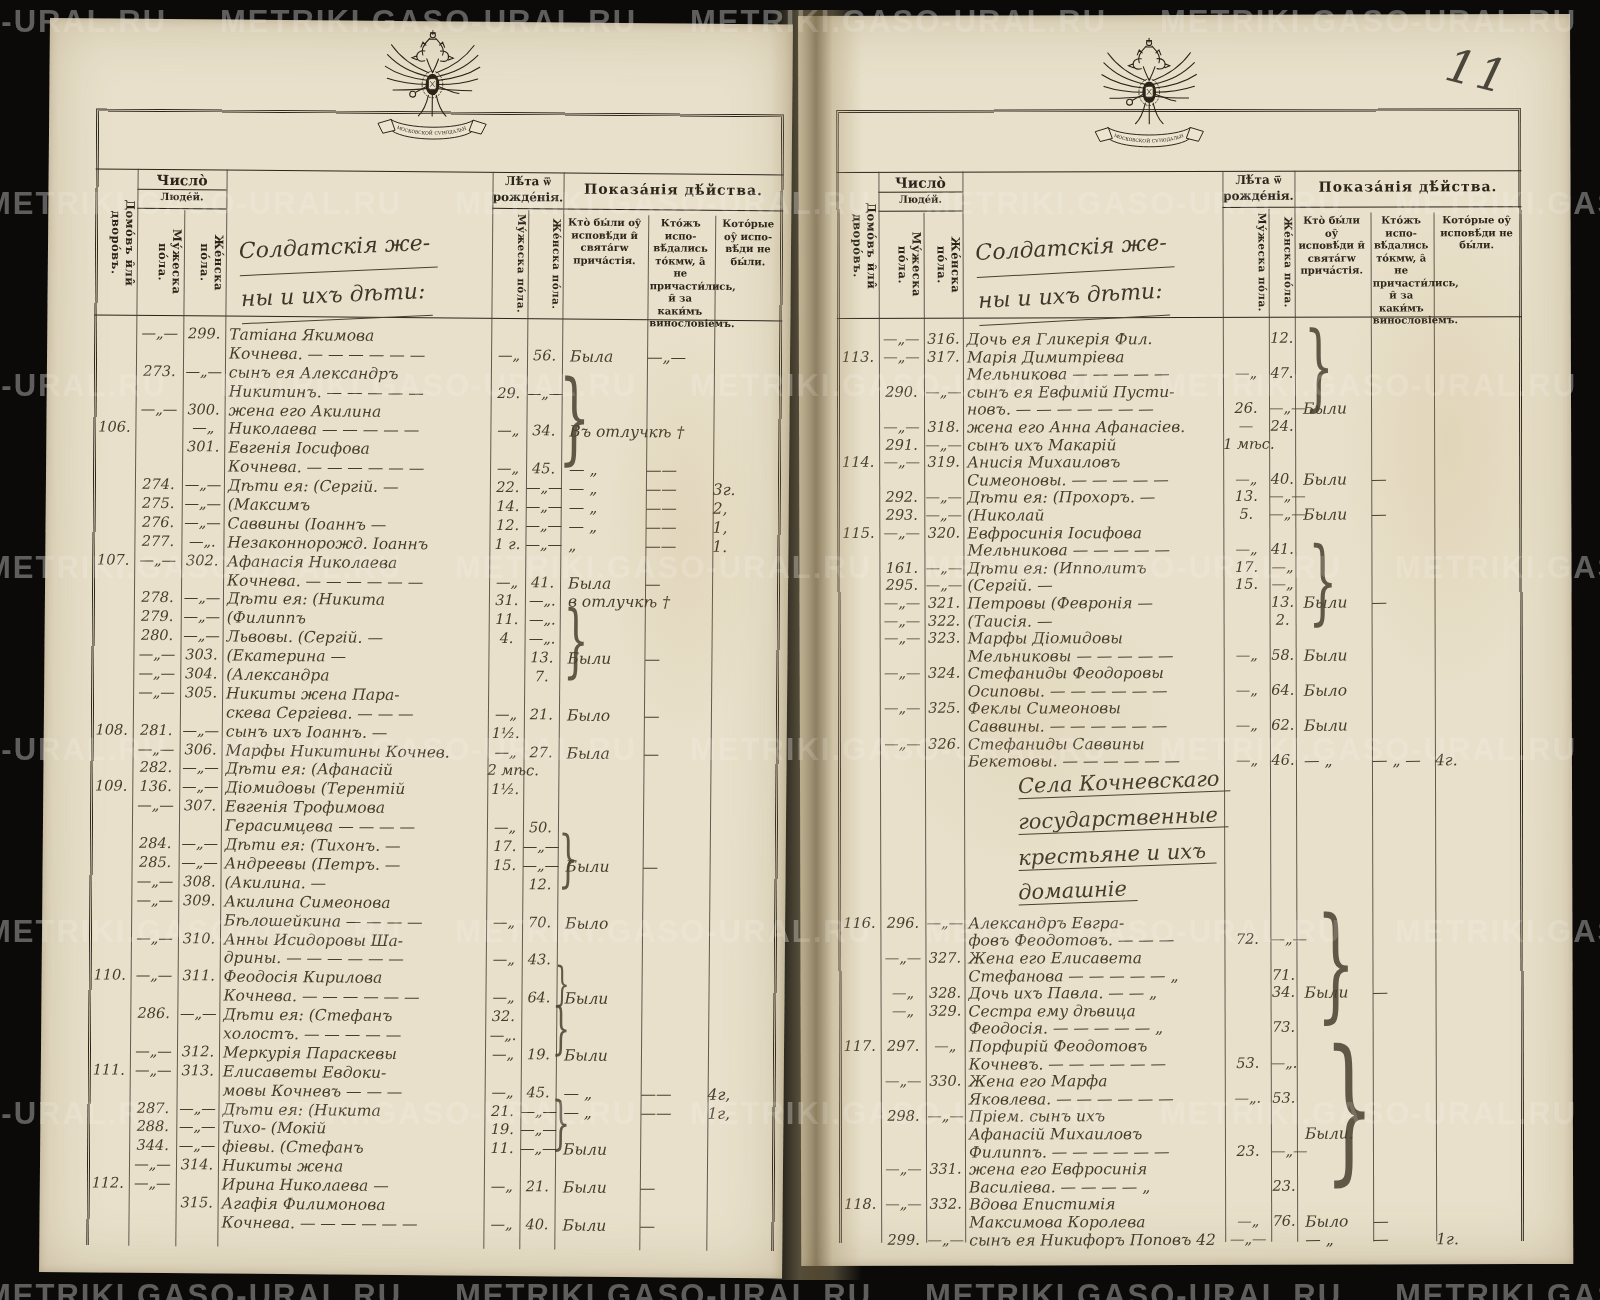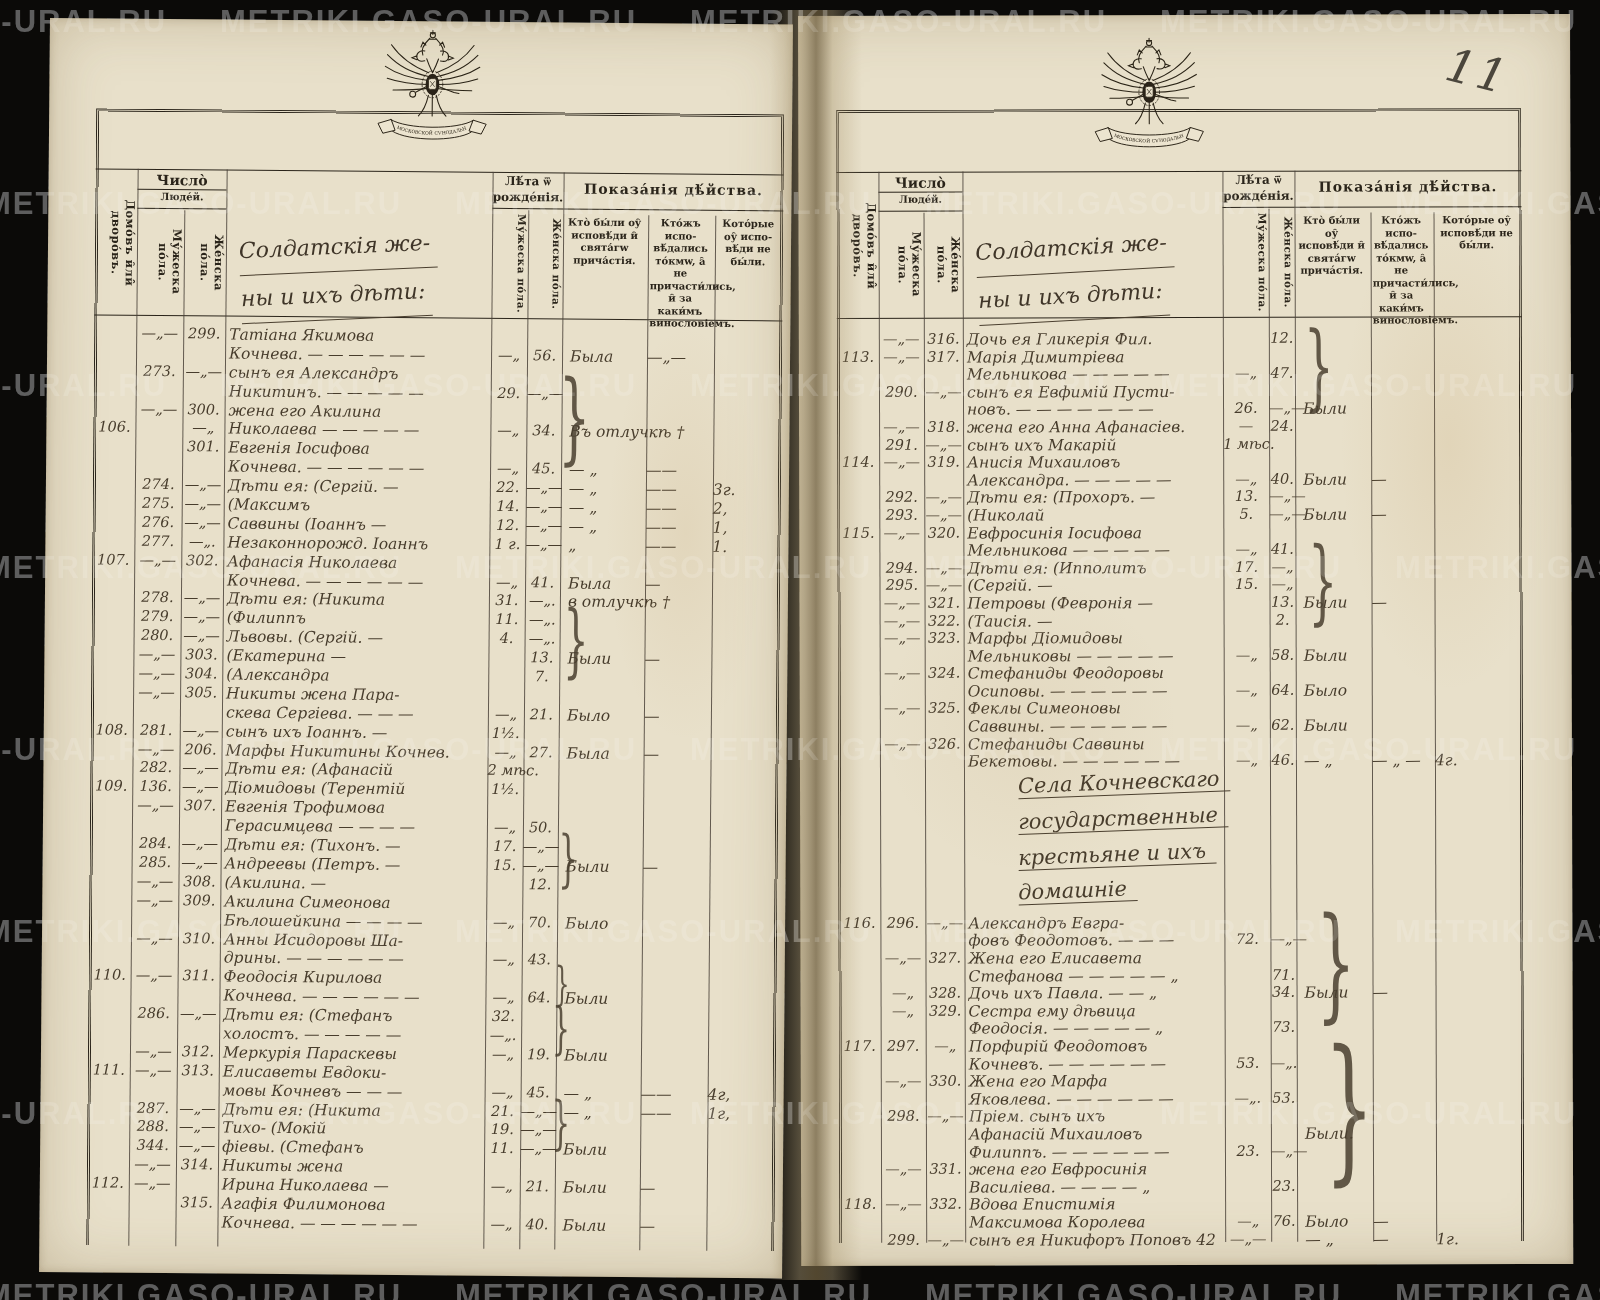--- a/index.html
+++ b/index.html
@@ -423,21 +423,21 @@
           <span class="ct">сынъ ихъ Іоаннъ. —</span>
           <span class="num cma">1½.</span>
           <span class="num cfa"></span>
           <span class="k1"></span>
           <span class="k2"></span>
           <span class="k3"></span>
         </div>
         <div class="ln">
           <span class="num cd"></span>
           <span class="num cm">—„—</span>
-          <span class="num cf">206.</span>
+          <span class="num cf">306.</span>
           <span class="ct">Марфы Никитины Кочнев.</span>
           <span class="num cma">—„</span>
           <span class="num cfa">27.</span>
           <span class="k1">Была</span>
           <span class="k2">—</span>
           <span class="k3"></span>
         </div>
         <div class="ln">
           <span class="num cd"></span>
           <span class="num cm">282.</span>
@@ -844,21 +844,21 @@
           <span class="num cma"></span>
           <span class="num cfa"></span>
           <span class="k1"></span>
           <span class="k2"></span>
           <span class="k3"></span>
         </div>
         <div class="ln">
           <span class="num cd"></span>
           <span class="num cm"></span>
           <span class="num cf"></span>
-          <span class="ct">Александра. — — — — —</span>
+          <span class="ct">Симеоновы. — — — — —</span>
           <span class="num cma">—„</span>
           <span class="num cfa">40.</span>
           <span class="k1">Были</span>
           <span class="k2">—</span>
           <span class="k3"></span>
         </div>
         <div class="ln">
           <span class="num cd"></span>
           <span class="num cm">292.</span>
           <span class="num cf">—„—</span>
@@ -897,21 +897,21 @@
           <span class="num cf"></span>
           <span class="ct">Мельникова — — — — —</span>
           <span class="num cma">—„</span>
           <span class="num cfa">41.</span>
           <span class="k1"></span>
           <span class="k2"></span>
           <span class="k3"></span>
         </div>
         <div class="ln">
           <span class="num cd"></span>
-          <span class="num cm">294.</span>
+          <span class="num cm">161.</span>
           <span class="num cf">—„—</span>
           <span class="ct">Дѣти ея: (Ипполитъ</span>
           <span class="num cma">17.</span>
           <span class="num cfa">—„</span>
           <span class="k1"></span>
           <span class="k2"></span>
           <span class="k3"></span>
         </div>
         <div class="ln">
           <span class="num cd"></span>

